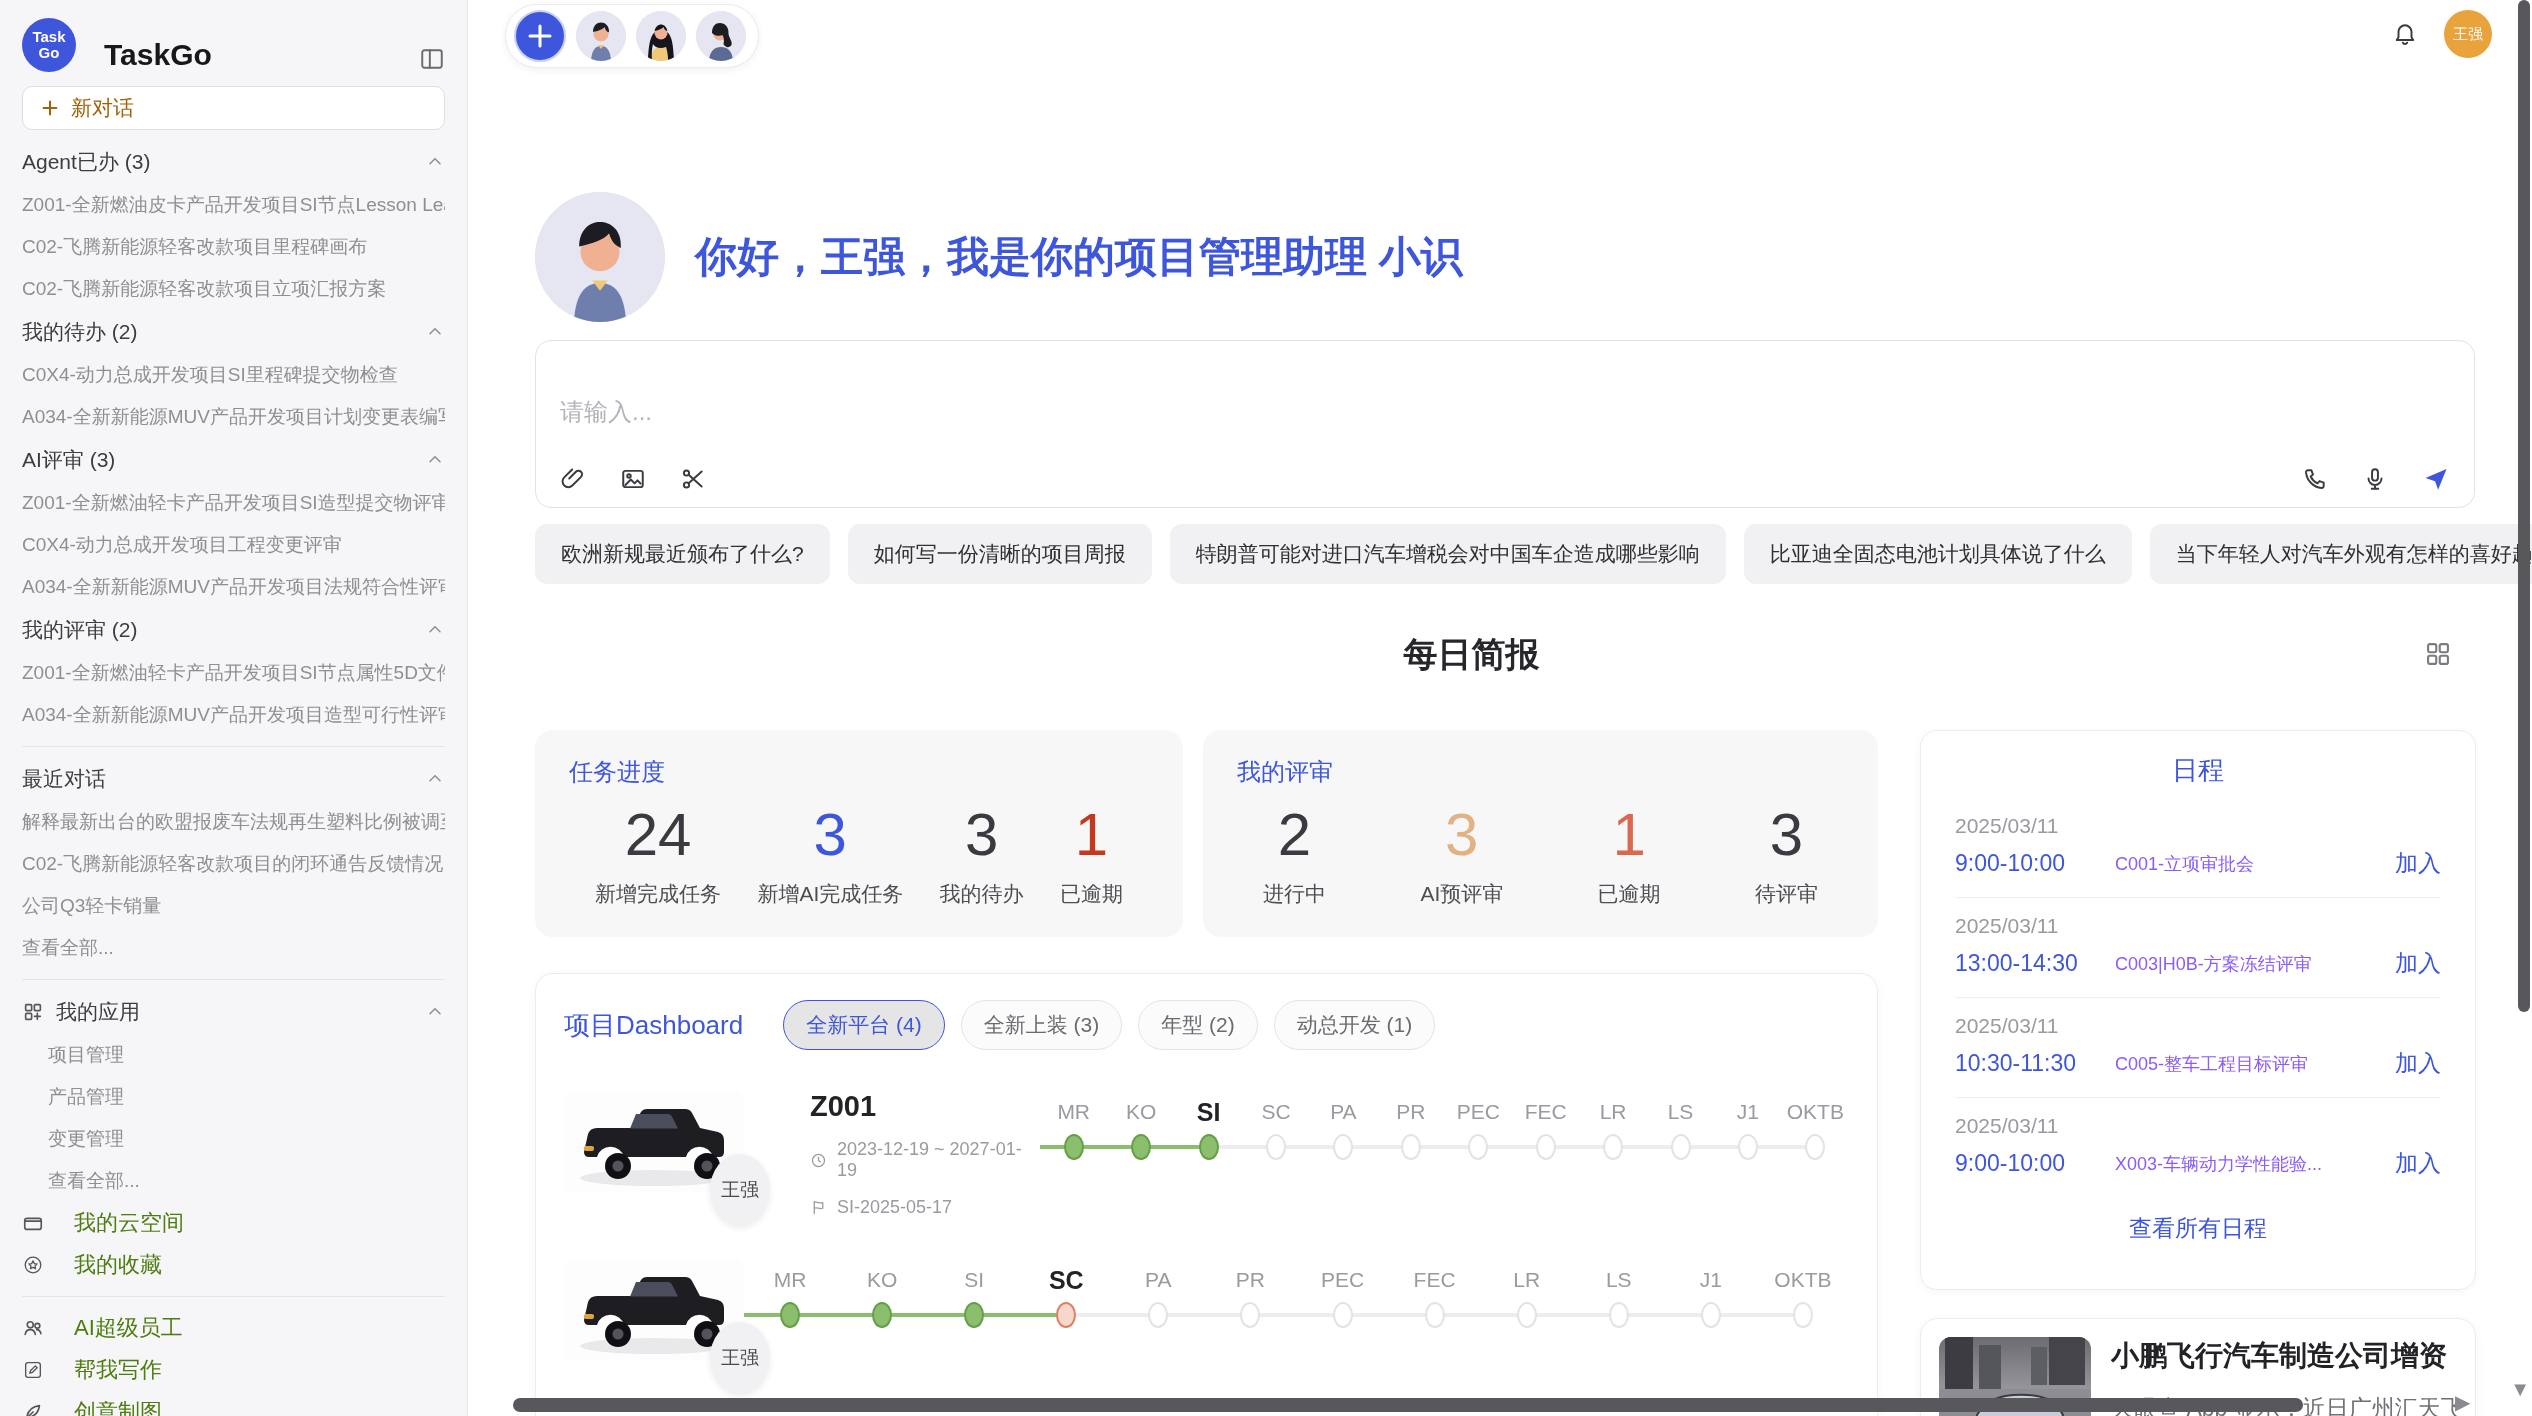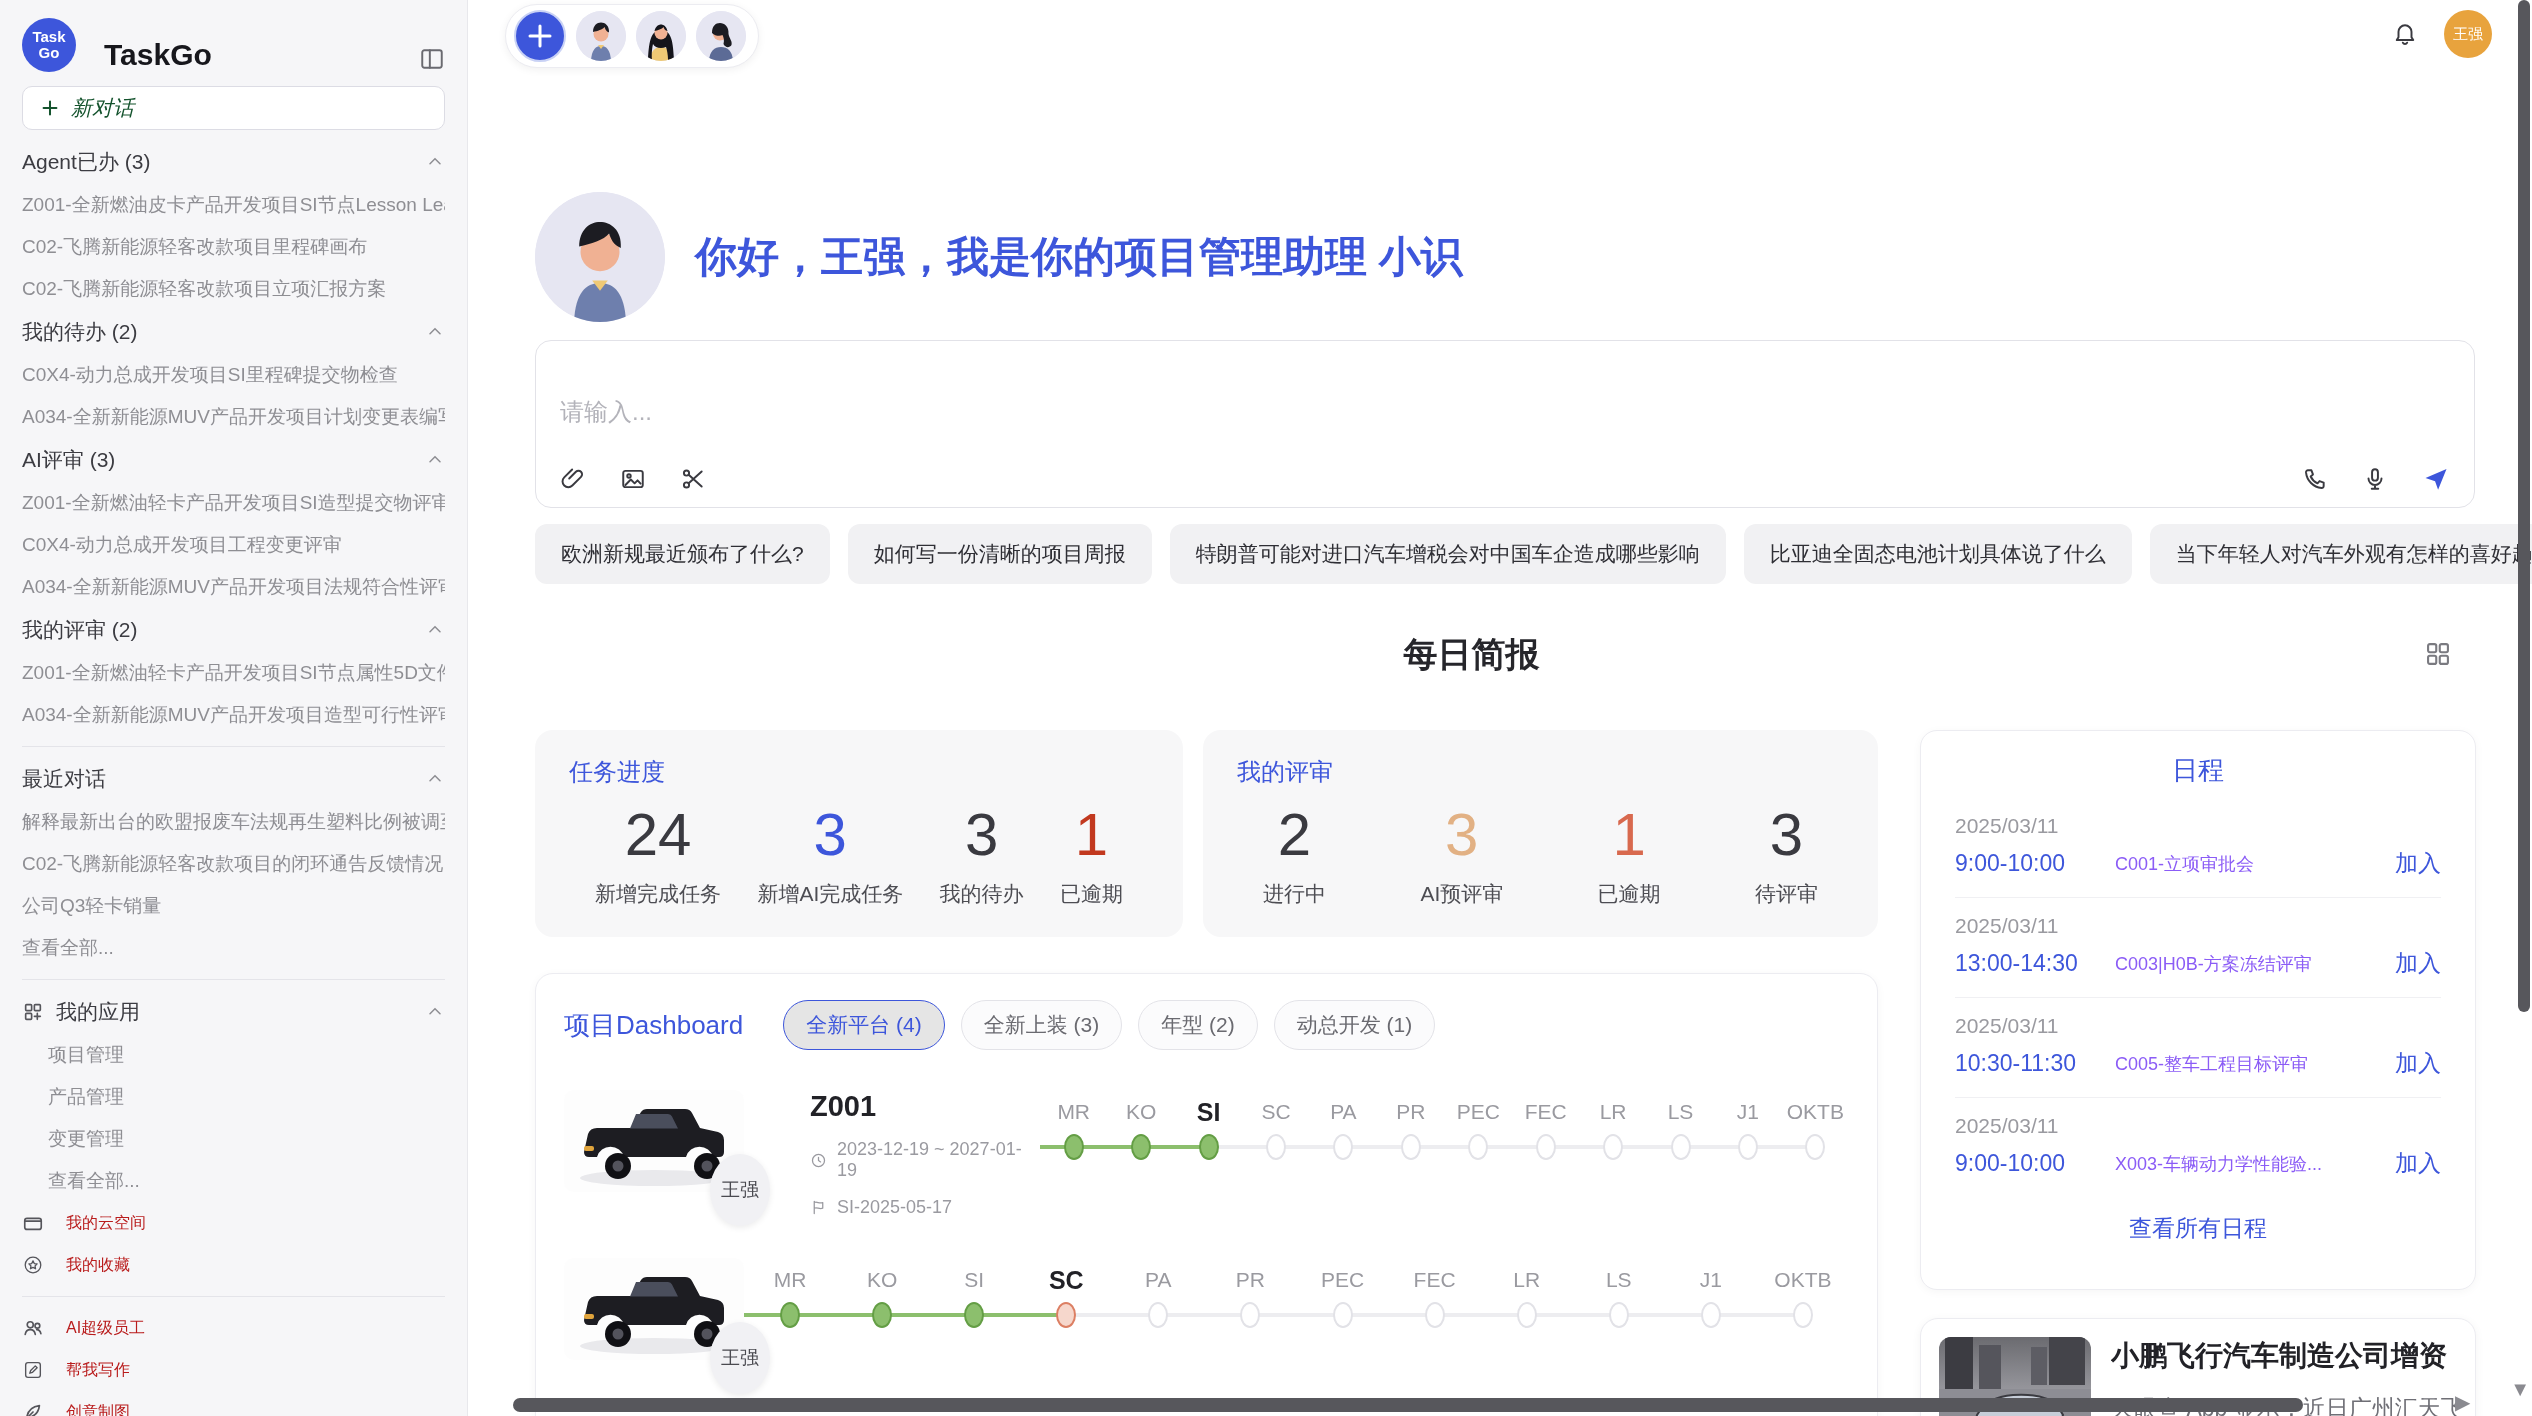--- a/index.html
+++ b/index.html
@@ -10,29 +10,29 @@
   .sidebar { position:absolute; left:0; top:0; width:468px; height:1416px;
     background:#f6f6f8; border-right:1px solid #e8e8ec; padding:14px 22px 0 22px; overflow:hidden; }
   .sb-head { display:flex; align-items:flex-end; gap:28px; height:58px; }
   .logo { width:54px; height:54px; border-radius:50%; background:#3d56db; color:#fff;
     display:flex; flex-direction:column; align-items:center; justify-content:center;
     font-size:15px; line-height:16px; font-weight:bold; flex:0 0 auto; }
   .app-title { font-size:30px; font-weight:bold; color:#17171c; flex:1; }
   .sb-head .icon { color:#6a6a70; }
   .new-chat { margin-top:14px; width:100%; height:44px; background:#fff; border:1px solid #dcdce4;
     border-radius:10px; display:flex; align-items:center; gap:10px; padding:0 16px;
-    color:#14532d; font-size:21px; cursor:pointer;font-style:italic; }
+    color:#a16207; font-size:21px; cursor:pointer; }
   .sb-scroll { margin-top:10px; }
   .sb-sec-head { display:flex; align-items:center; justify-content:space-between;
     height:44px; font-size:21px; color:#3c3c42; }
   .sb-sec-head .left { display:flex; align-items:center; gap:12px; }
   .sb-item { height:42px; display:flex; align-items:center; font-size:19px; color:#8e8e93;
     white-space:nowrap; overflow:hidden; text-overflow:ellipsis; cursor:pointer; }
   .sb-item.indent { padding-left:26px; }
-  .sb-item.with-icon { gap:22px; color:#b91c1c; font-size:16px; }
+  .sb-item.with-icon { gap:30px; color:#4d7c0f; font-size:22px; }
   .sb-divider { border-top:1px solid #e4e4e9; margin:10px 0; }
   .chev { color:#8e8e93; }
 
   
   .main { position:absolute; left:468px; top:0; width:2064px; height:1416px; background:#fff; }
 
   .top-pill { position:absolute; left:37px; top:4px; height:64px; padding:6px 12px 6px 8px;
     background:#fff; border:1px solid #ececf1; border-radius:34px;
     box-shadow:0 2px 8px rgba(0,0,0,.06); display:flex; align-items:center; gap:10px; }
   .plus-btn { width:52px; height:52px; border-radius:50%; background:#3d56db;

